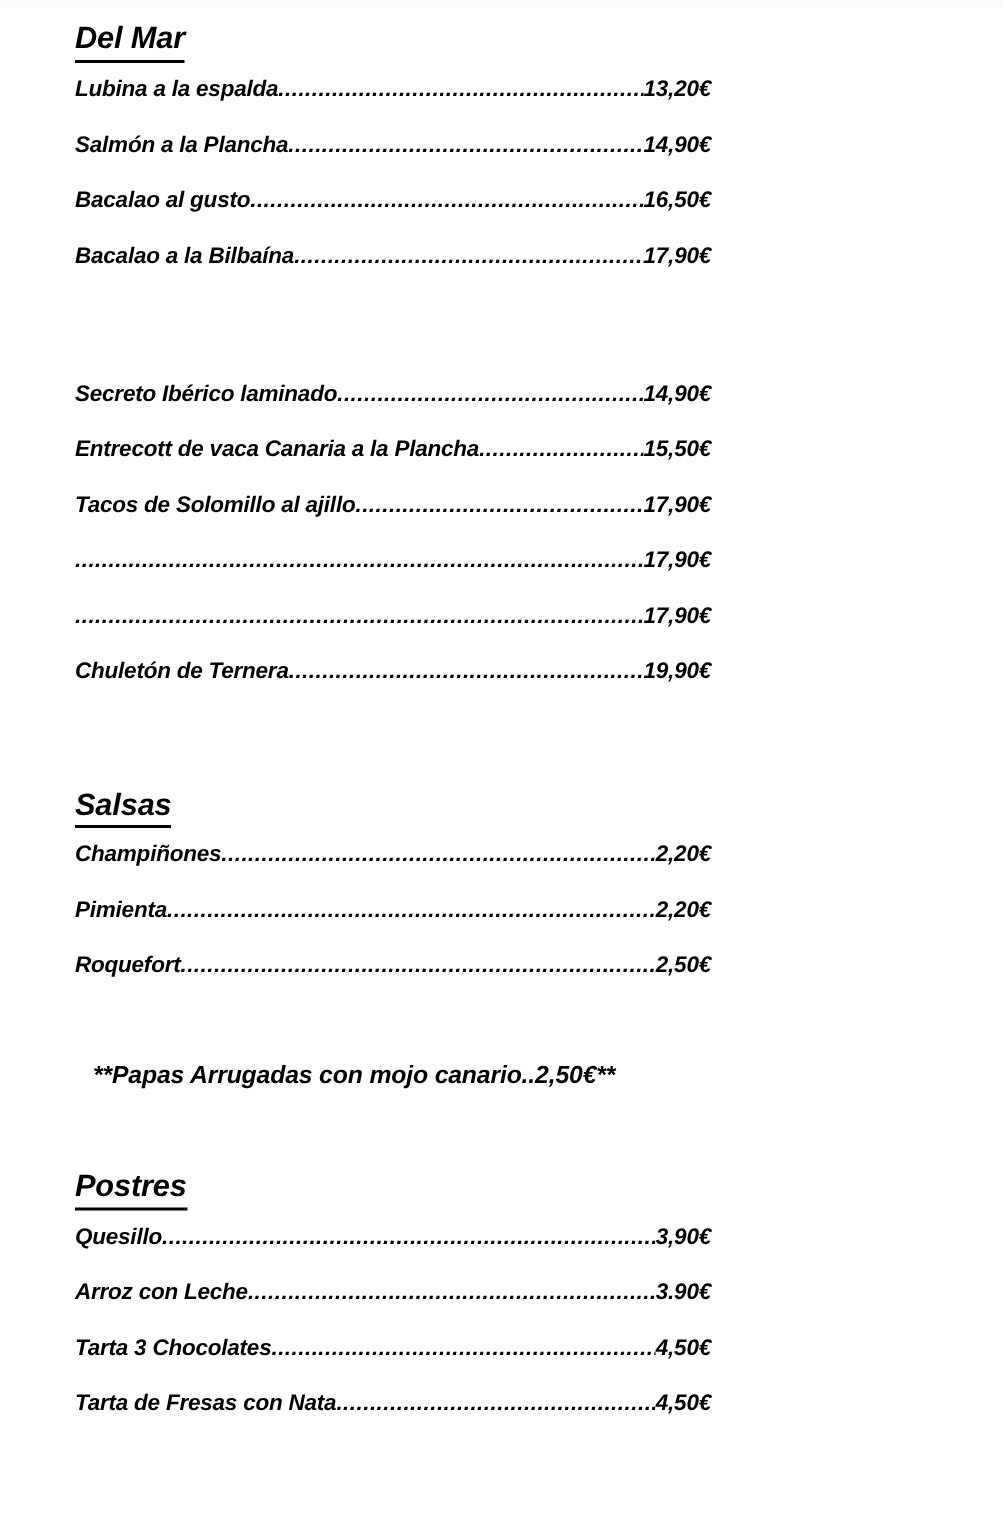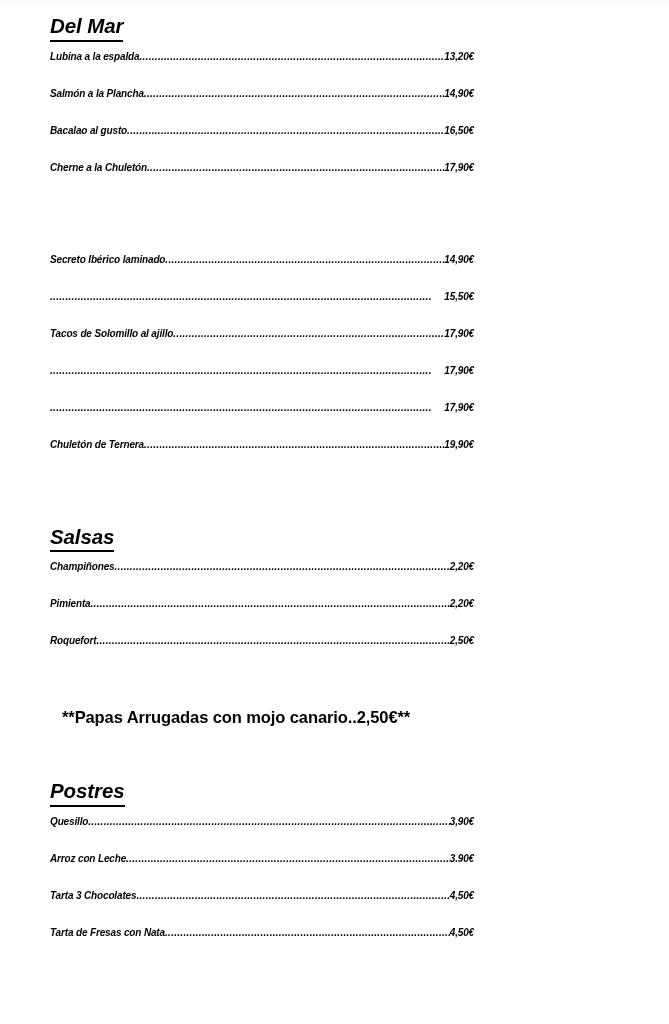--- a/index.html
+++ b/index.html
@@ -63,21 +63,21 @@
     list-style: none;
     margin: 0;
     padding: 0;
   }
 
   .menu-row {
     display: flex;
     align-items: baseline;
     width: 424px;
     margin-left: 50px;
-    font-size: 10px;
+    font-size: 15px;
     font-weight: bold;
     font-style: italic;
     color: #000000;
     letter-spacing: -0.15px;
     height: 37px;
   }
 
   .row-name {
     white-space: pre;
     flex: 0 0 auto;
@@ -101,20 +101,21 @@
   
   .gap-heading-to-items { height: 9px; }
 
   .section-gap-1 { height: 46px; }
   .section-gap-2 { height: 49px; }
 
   .feature-line {
     margin-left: 62px;
     font-size: 16.5px;
     font-weight: bold;
+    font-style: italic;
     color: #000000;
     letter-spacing: -0.1px;
     white-space: pre;
   }
 
   .feature-gap-top { height: 36px; }
   .feature-gap-bottom { height: 52px; }
 </style>
 </head>
 <body>
@@ -138,38 +139,39 @@
           <span class="row-name">Salmón a la Plancha</span>
           <span class="row-leader">............................................................................................................................</span>
           <span class="row-price">14,90€</span>
         </li>
         <li class="menu-row">
           <span class="row-name">Bacalao al gusto</span>
           <span class="row-leader">............................................................................................................................</span>
           <span class="row-price">16,50€</span>
         </li>
         <li class="menu-row">
-          <span class="row-name">Cherne a la Chuletón</span>
+          <span class="row-name">Bacalao a la Bilbaína</span>
           <span class="row-leader">............................................................................................................................</span>
           <span class="row-price">17,90€</span>
         </li>
       </ul>
     </div>
 
     <div class="section-gap-1"></div>
 
     <div class="section">
       <div class="gap-heading-to-items"></div>
       <ul class="items">
         <li class="menu-row">
           <span class="row-name">Secreto Ibérico laminado</span>
           <span class="row-leader">............................................................................................................................</span>
           <span class="row-price">14,90€</span>
         </li>
         <li class="menu-row">
+          <span class="row-name">Entrecott de vaca Canaria a la Plancha</span>
           <span class="row-leader">............................................................................................................................</span>
           <span class="row-price">15,50€</span>
         </li>
         <li class="menu-row">
           <span class="row-name">Tacos de Solomillo al ajillo</span>
           <span class="row-leader">............................................................................................................................</span>
           <span class="row-price">17,90€</span>
         </li>
         <li class="menu-row">
           <span class="row-leader">............................................................................................................................</span>

